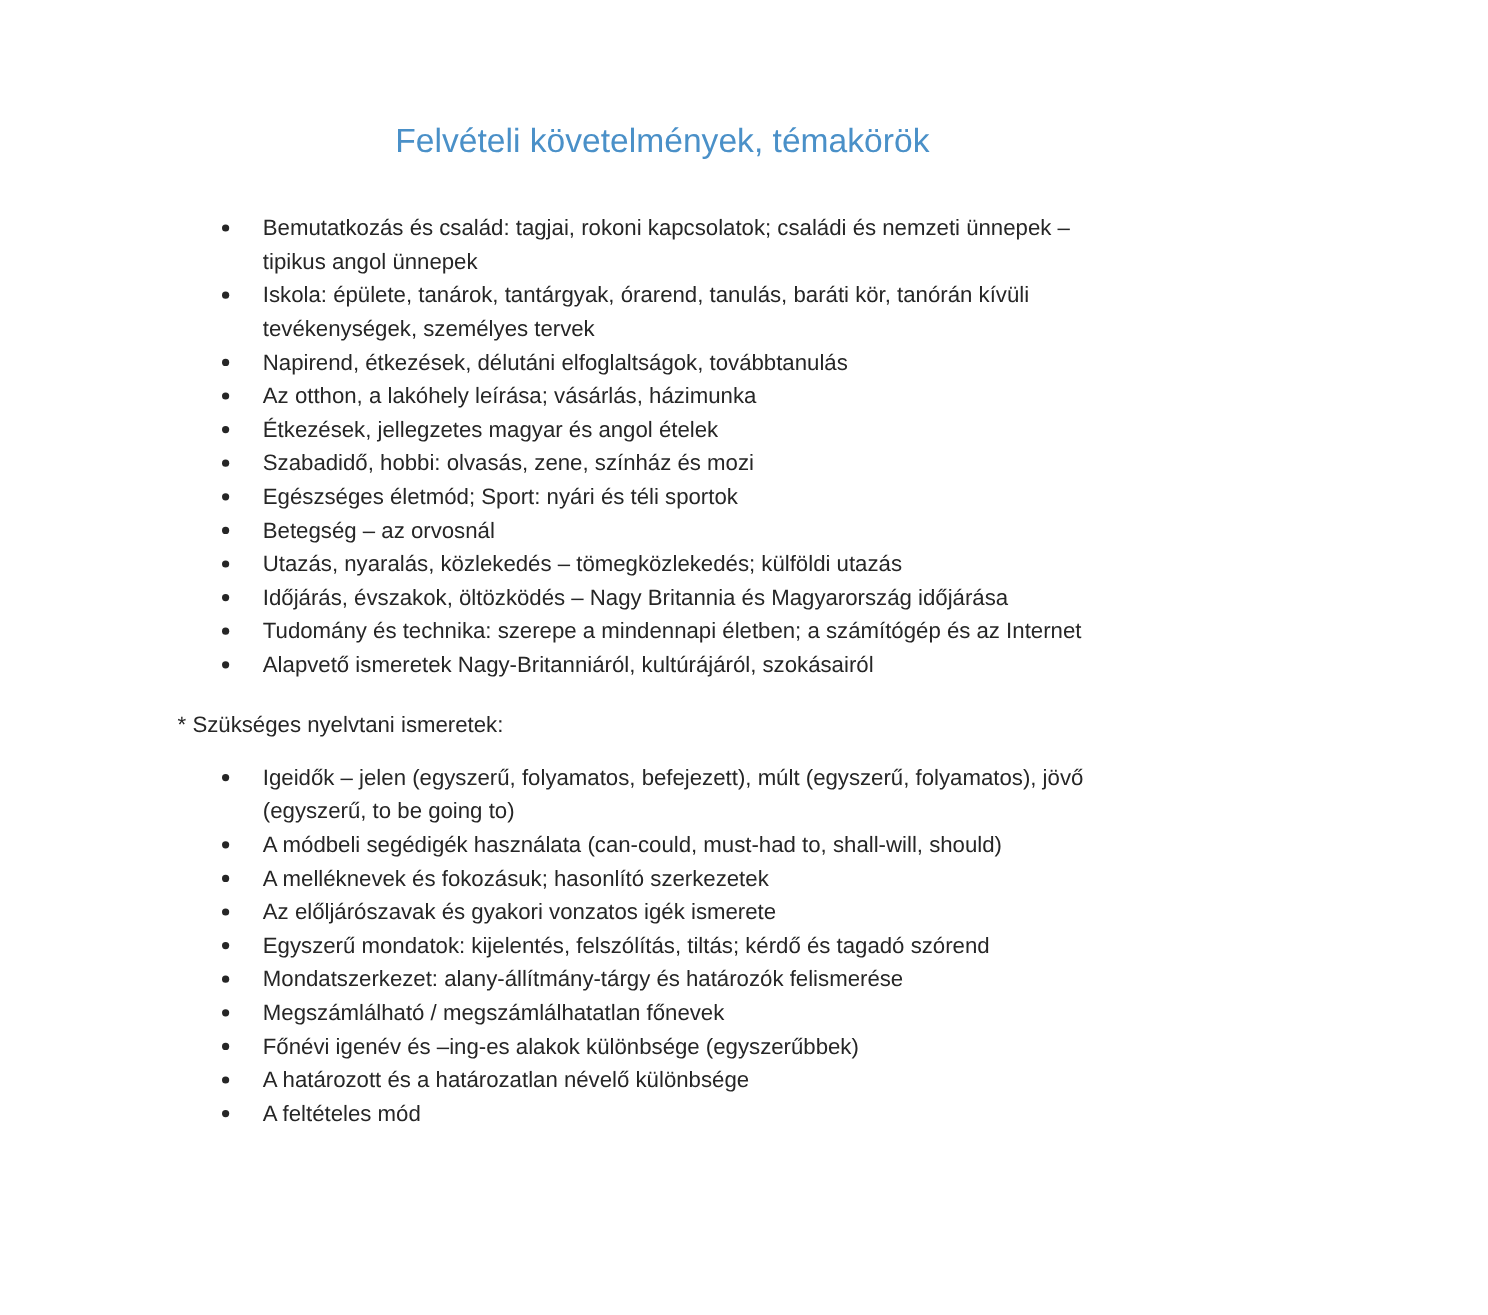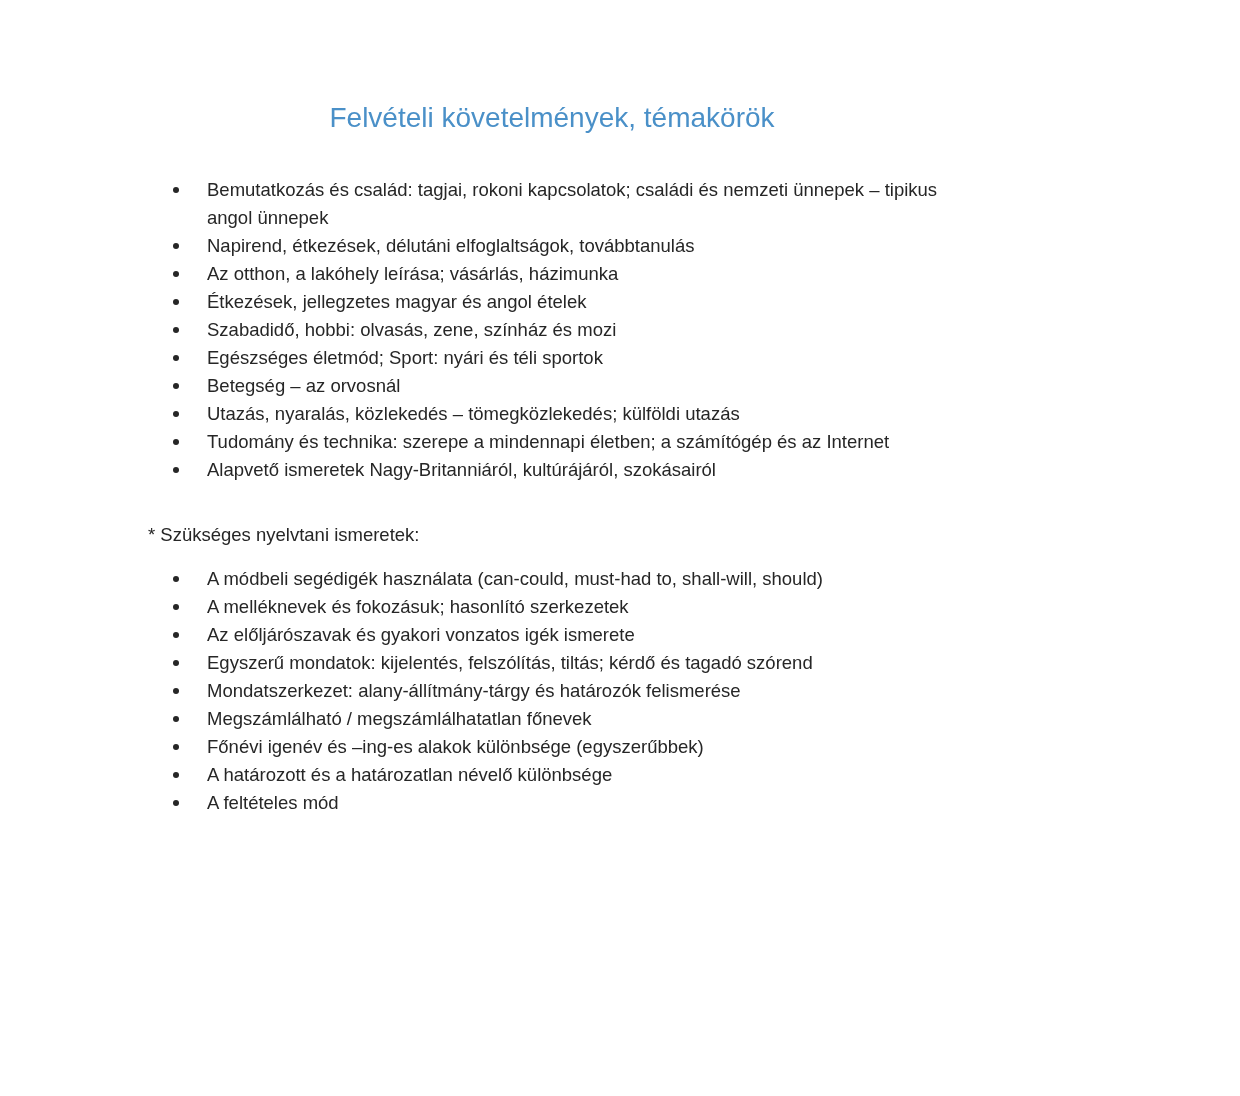--- a/index.html
+++ b/index.html
@@ -22,21 +22,21 @@
   }
   .doc-title {
     text-align: center;
     font-size: 28px;
     line-height: 36px;
     font-weight: normal;
     margin: 0 0 40px 0;
   }
   ul.bullet-list {
     list-style: none;
-    margin: 0;
+    margin: 12px;
     padding: 0;
     font-size: 18.5px;
     line-height: 28px;
   }
   ul.bullet-list li {
     position: relative;
     padding-left: 59px;
   }
   ul.bullet-list li::before {
     content: '';
@@ -44,45 +44,48 @@
     left: 25px;
     top: 11px;
     width: 6px;
     height: 6px;
     border-radius: 50%;
     background: currentColor;
   }
   .grammar-heading {
     font-size: 18.5px;
     line-height: 28px;
-    margin: 37px 0 16px 0;
+    margin: 22px 0 16px 0;
   }
 </style>
 </head>
 <body style="color: rgb(38, 38, 38);">
 
 <div class="page">
   <h1 class="doc-title" style="color: rgb(74, 144, 200);">Felvételi követelmények, témakörök</h1>
 
   <ul class="bullet-list">
       <li>Bemutatkozás és család: tagjai, rokoni kapcsolatok; családi és nemzeti ünnepek – tipikus angol ünnepek</li>
+      <li>Iskola: épülete, tanárok, tantárgyak, órarend, tanulás, baráti kör, tanórán kívüli tevékenységek, személyes tervek</li>
       <li>Napirend, étkezések, délutáni elfoglaltságok, továbbtanulás</li>
       <li>Az otthon, a lakóhely leírása; vásárlás, házimunka</li>
       <li>Étkezések, jellegzetes magyar és angol ételek</li>
       <li>Szabadidő, hobbi: olvasás, zene, színház és mozi</li>
       <li>Egészséges életmód; Sport: nyári és téli sportok</li>
       <li>Betegség – az orvosnál</li>
       <li>Utazás, nyaralás, közlekedés – tömegközlekedés; külföldi utazás</li>
+      <li>Időjárás, évszakok, öltözködés – Nagy Britannia és Magyarország időjárása</li>
       <li>Tudomány és technika: szerepe a mindennapi életben; a számítógép és az Internet</li>
       <li>Alapvető ismeretek Nagy-Britanniáról, kultúrájáról, szokásairól</li>
     </ul>
 
   <p class="grammar-heading">* Szükséges nyelvtani ismeretek:</p>
 
   <ul class="bullet-list">
+      <li>Igeidők – jelen (egyszerű, folyamatos, befejezett), múlt (egyszerű, folyamatos), jövő (egyszerű, to be going to)</li>
       <li>A módbeli segédigék használata (can-could, must-had to, shall-will, should)</li>
       <li>A melléknevek és fokozásuk; hasonlító szerkezetek</li>
       <li>Az előljárószavak és gyakori vonzatos igék ismerete</li>
       <li>Egyszerű mondatok: kijelentés, felszólítás, tiltás; kérdő és tagadó szórend</li>
       <li>Mondatszerkezet: alany-állítmány-tárgy és határozók felismerése</li>
       <li>Megszámlálható / megszámlálhatatlan főnevek</li>
       <li>Főnévi igenév és –ing-es alakok különbsége (egyszerűbbek)</li>
       <li>A határozott és a határozatlan névelő különbsége</li>
       <li>A feltételes mód</li>
     </ul>

